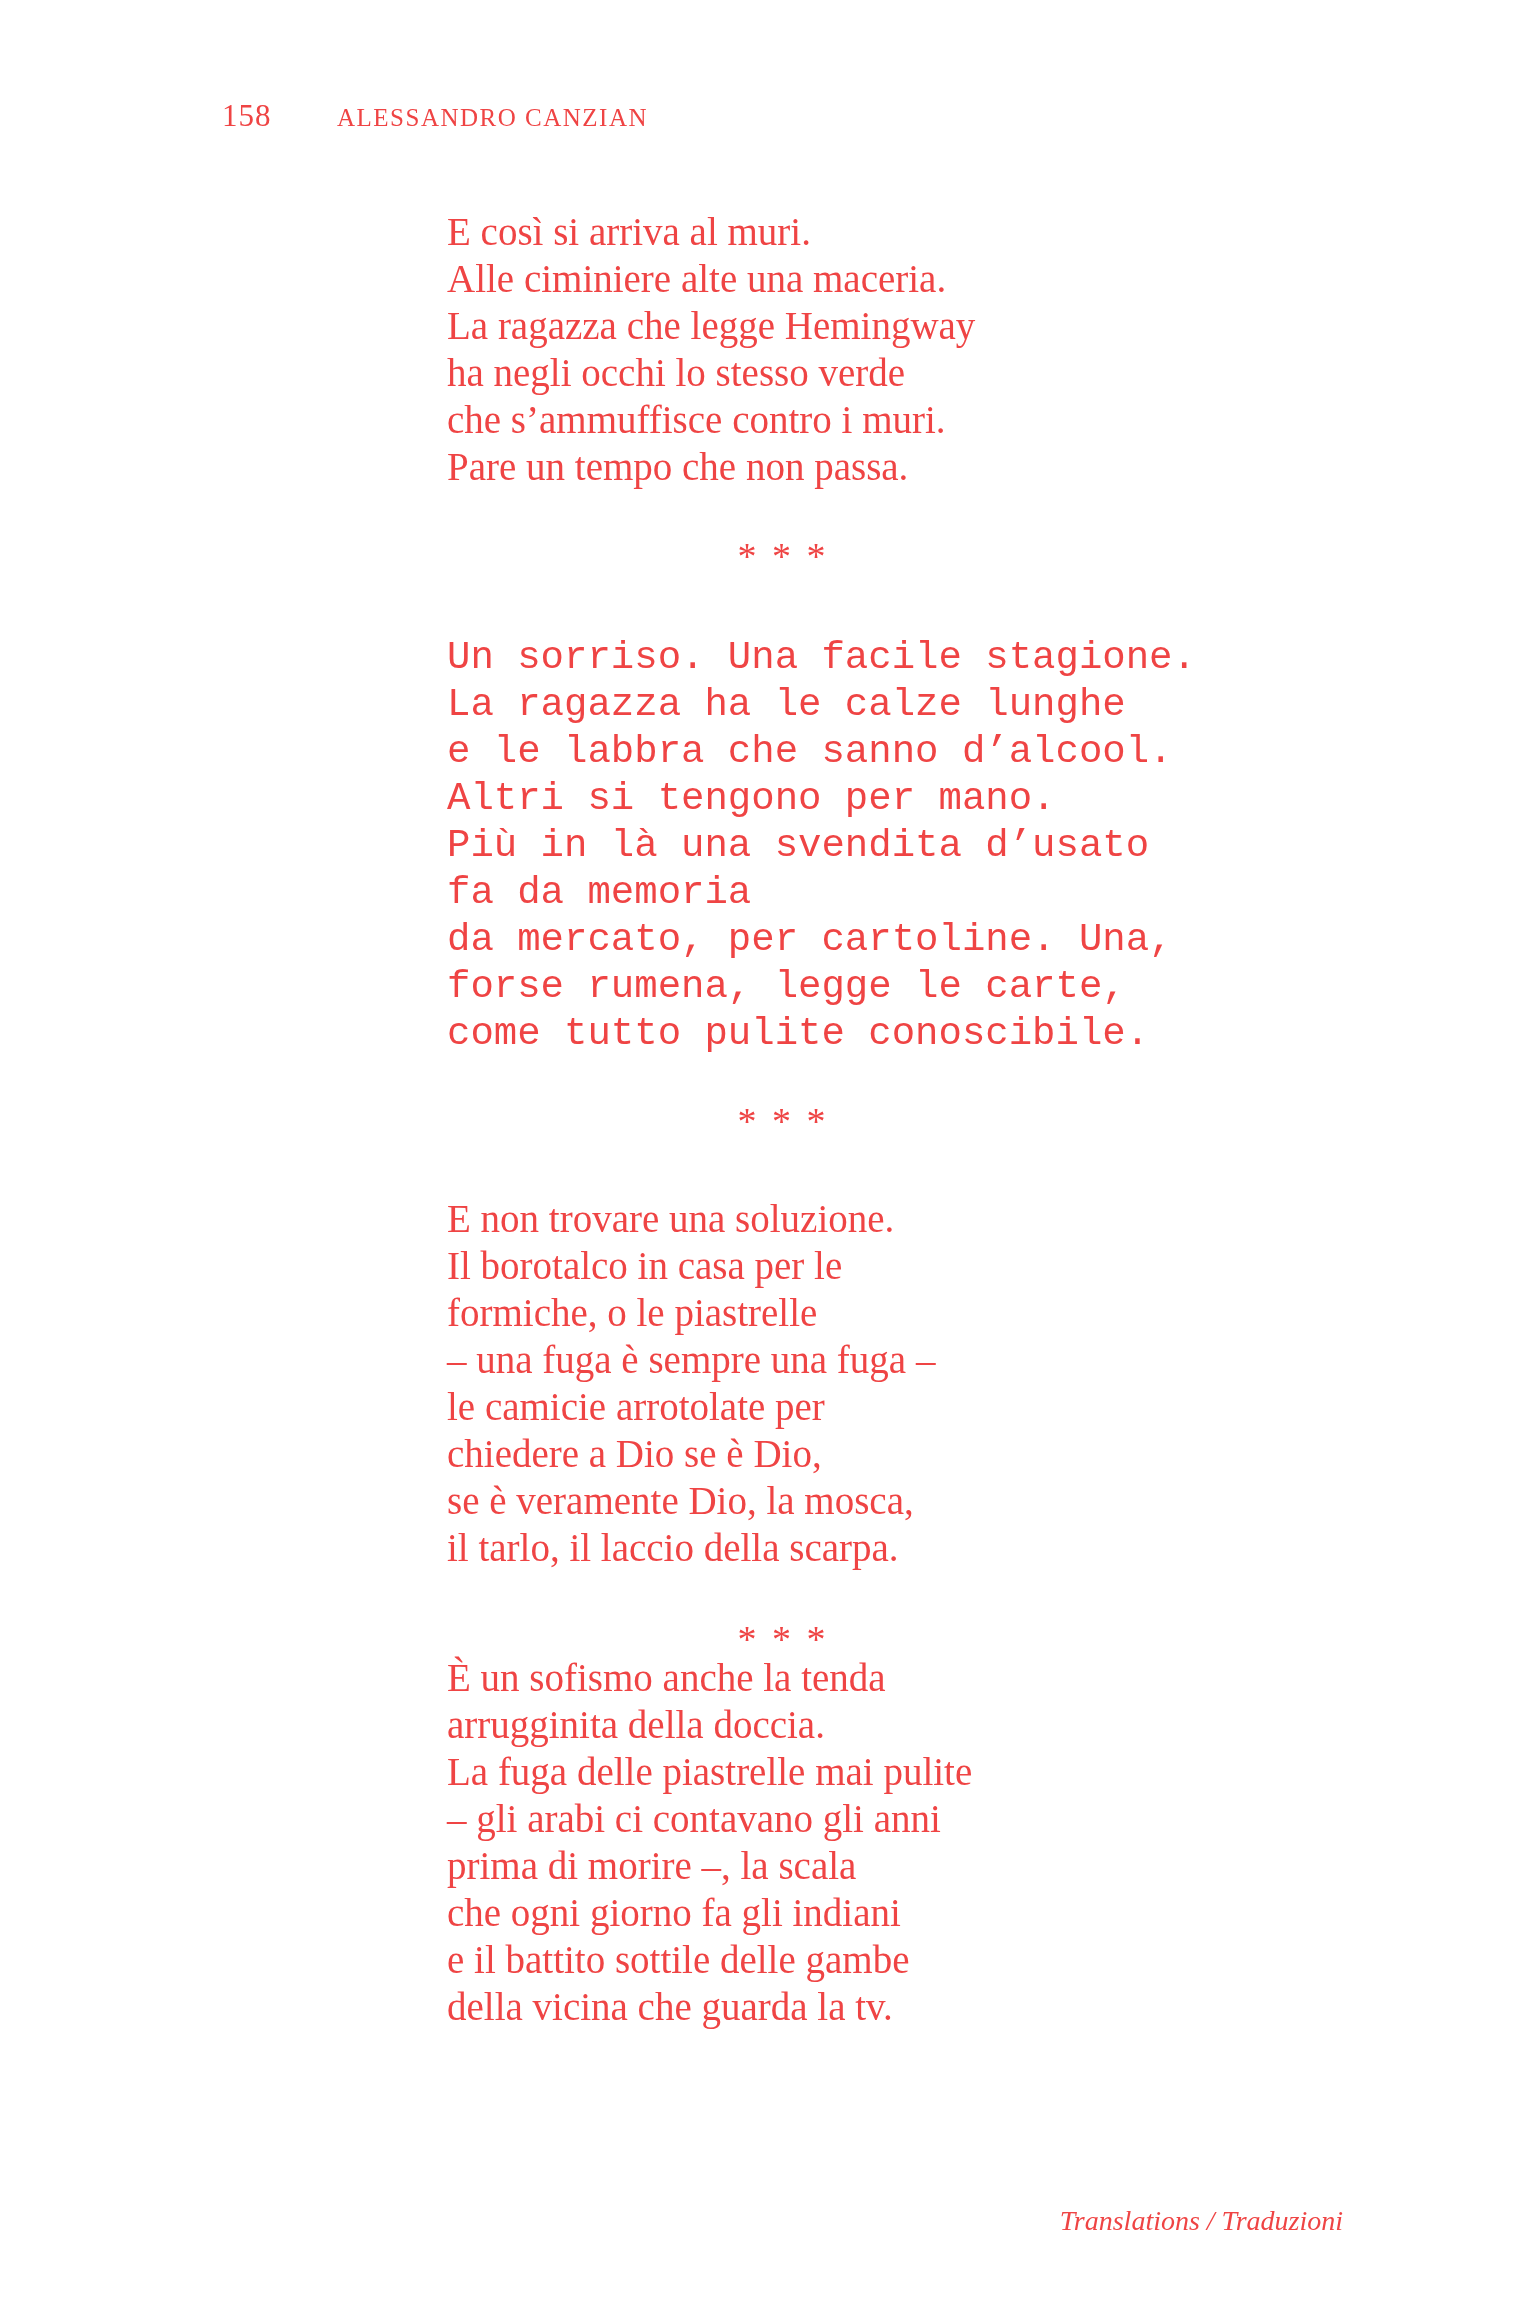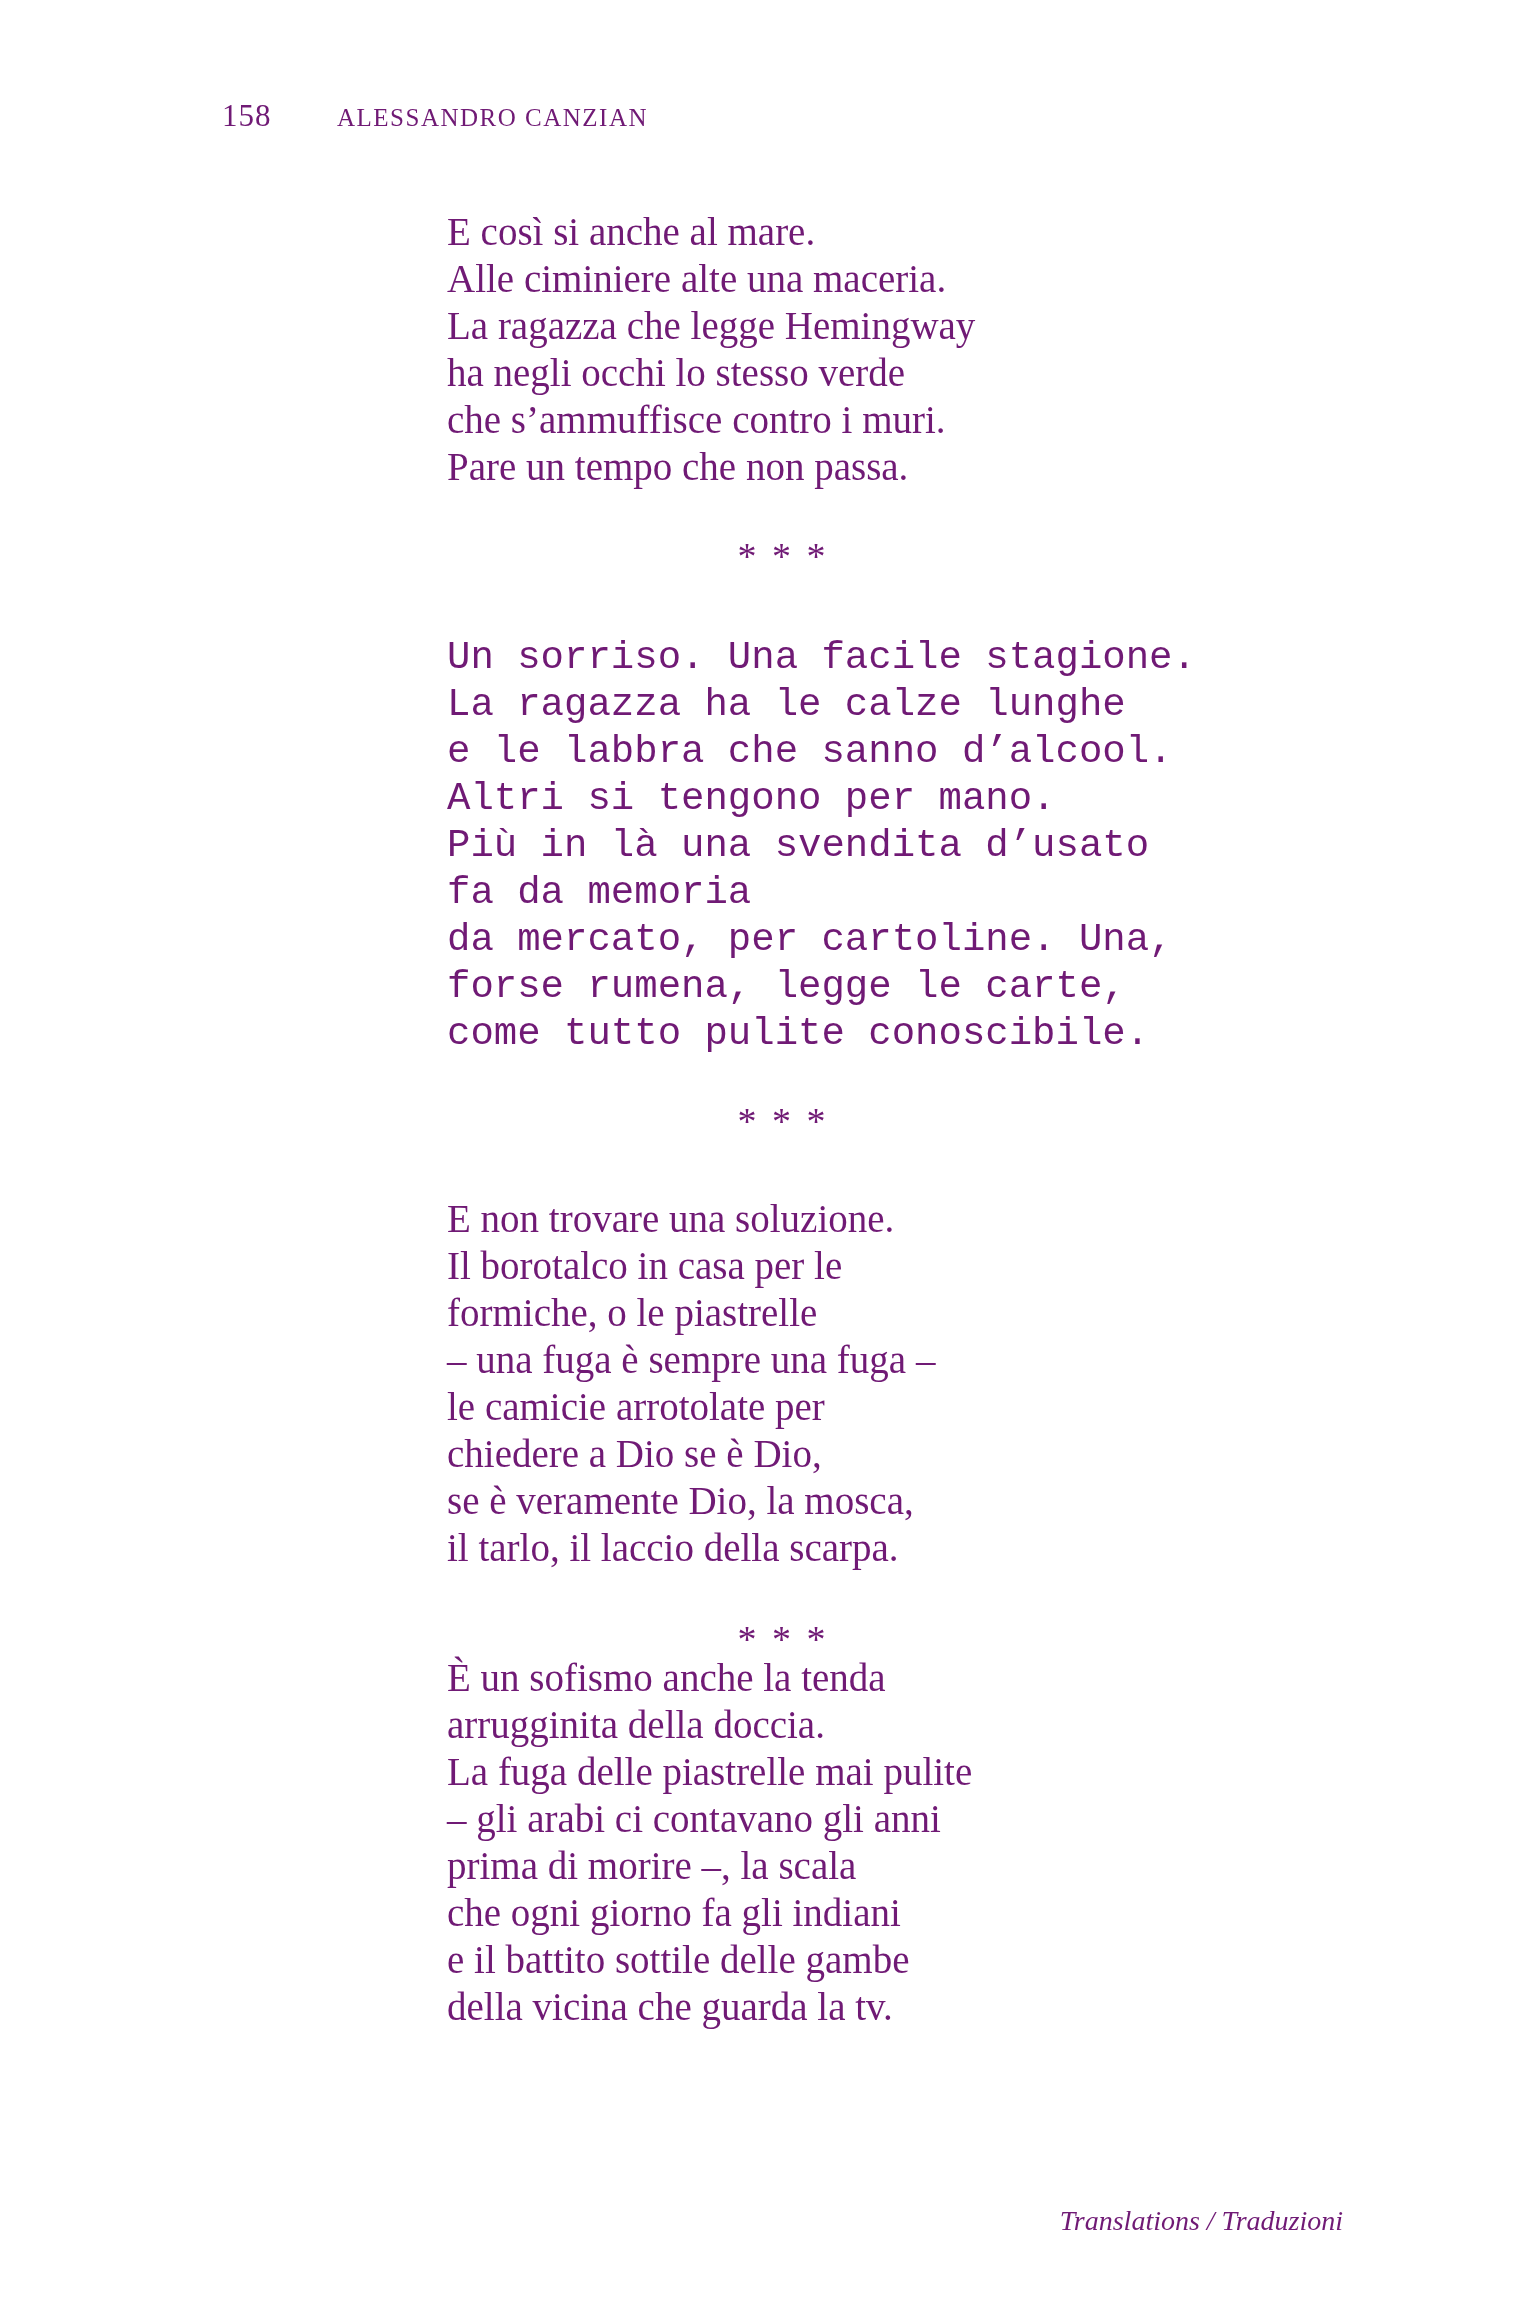--- a/index.html
+++ b/index.html
@@ -6,21 +6,21 @@
     margin: 0;
     padding: 0;
     background: #ffffff;
   }
   .page {
     position: relative;
     width: 1536px;
     height: 2309px;
     background: #ffffff;
     font-family: "Liberation Serif", serif;
-    color: #701a75;
+    color: #ef4444;
     overflow: hidden;
   }
   
   .page-number {
     position: absolute;
     left: 222px;
     top: 99px;
     font-size: 31px;
     line-height: 34px;
     letter-spacing: 1px;
@@ -72,21 +72,21 @@
 </head>
 <body>
 
 <div class="page">
 
   <span class="page-number">158</span>
 
   <span class="running-author">ALESSANDRO CANZIAN</span>
 
   <section class="stanza stanza-1">
-    <div class="line">E così si anche al mare.</div>
+    <div class="line">E così si arriva al muri.</div>
     <div class="line">Alle ciminiere alte una maceria.</div>
     <div class="line">La ragazza che legge Hemingway</div>
     <div class="line">ha negli occhi lo stesso verde</div>
     <div class="line">che s’ammuffisce contro i muri.</div>
     <div class="line">Pare un tempo che non passa.</div>
   </section>
 
   <div class="separator sep-1">* * *</div>
 
   <section class="stanza stanza-2">

